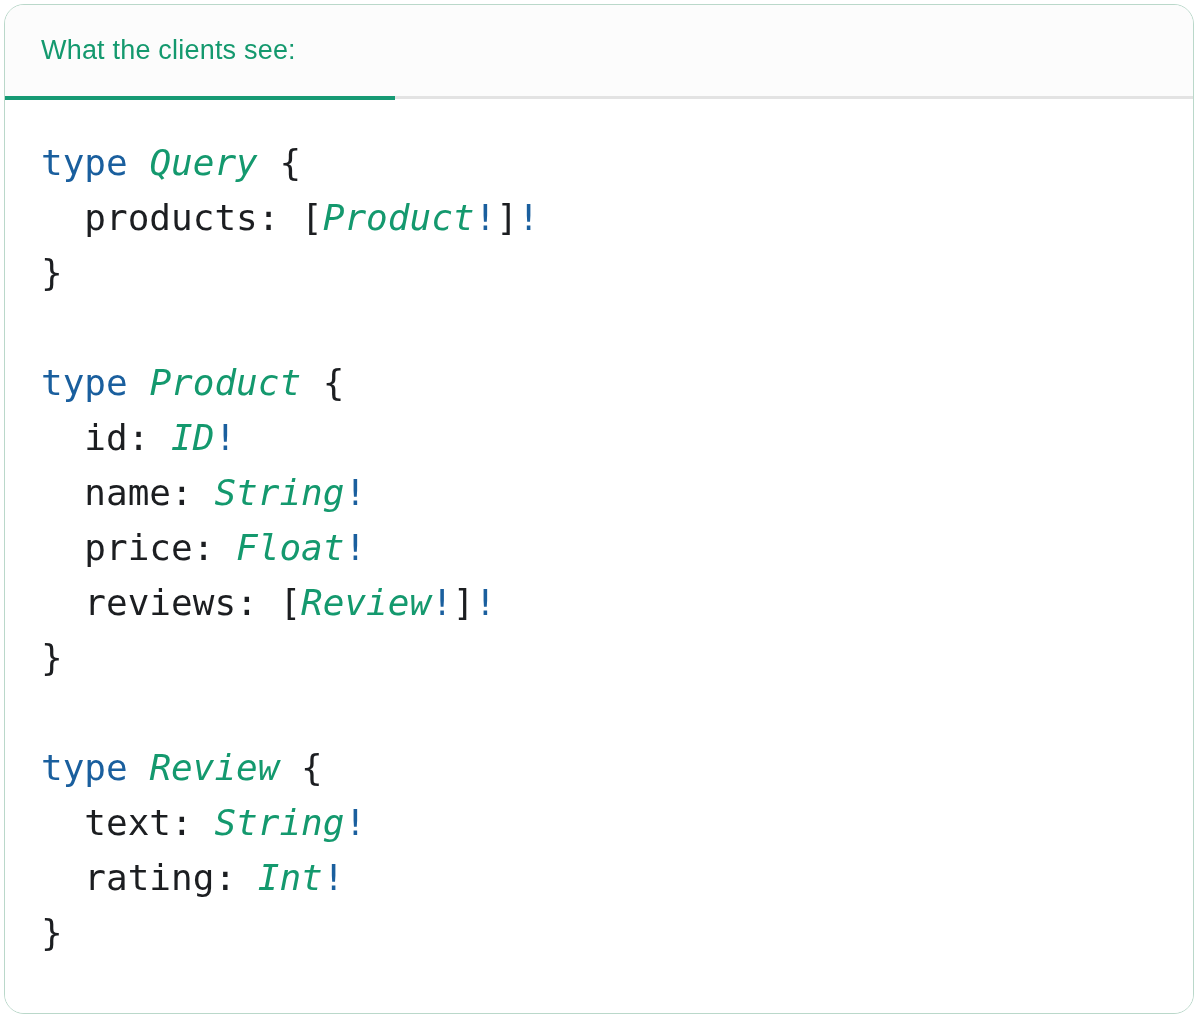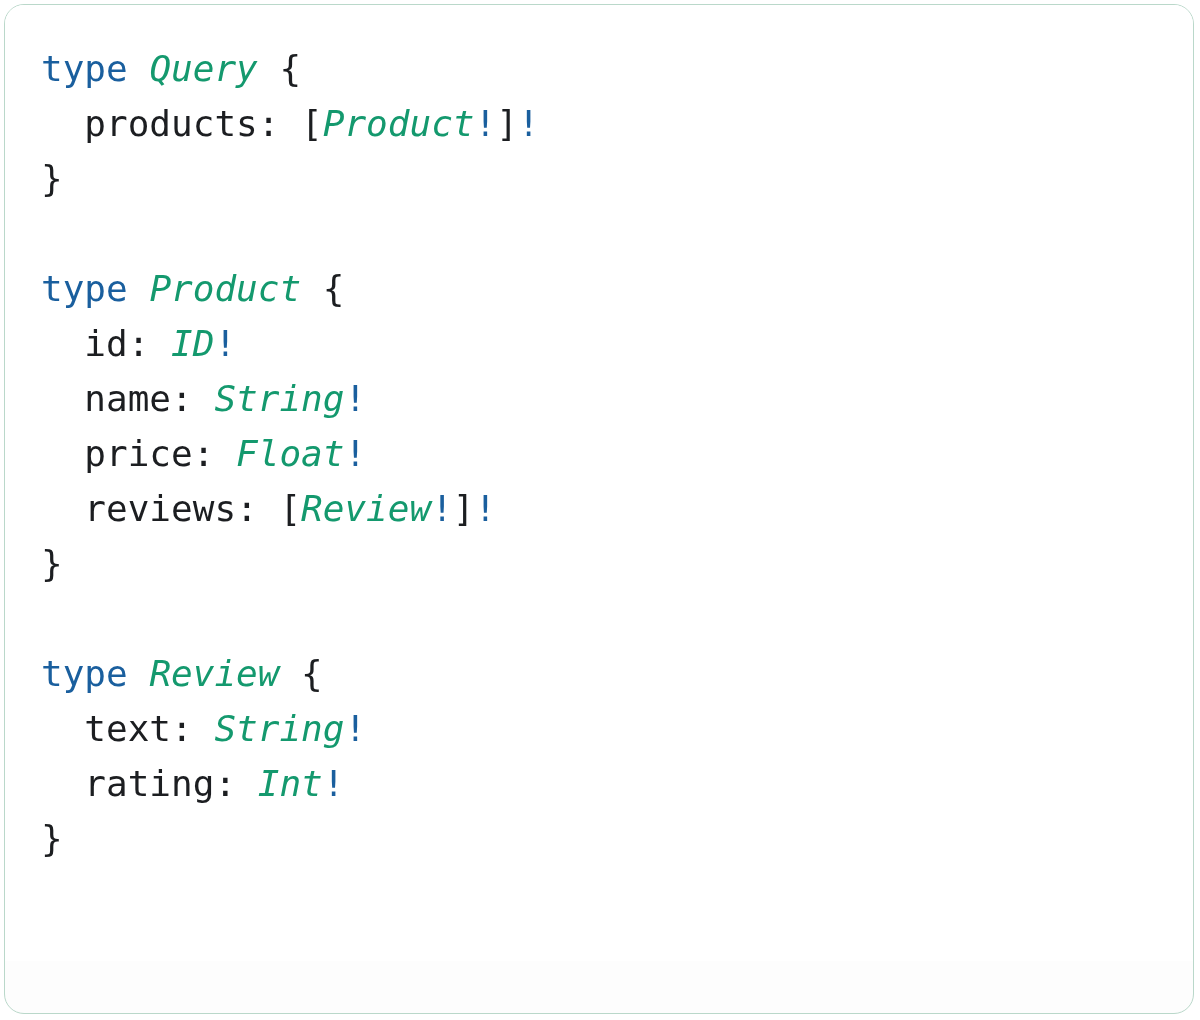--- a/index.html
+++ b/index.html
@@ -59,14 +59,18 @@
   .code-line { height: 55px; }
   .tok-kw   { color: var(--kw-color, #1a5f9e); text-align: center; }
   .tok-ty   { color: var(--ty-color, #14996e); font-style: italic; }
   .tok-pl   { color: var(--pl-color, #1c1e21); }
   .tok-bang { color: var(--bang-color, #1a5f9e); }
 </style>
 </head>
 <body>
 
 <div class="card">
+  <div class="tab-header">
+    <span class="tab-label">What the clients see:</span>
+    <div class="tab-underline"></div>
+  </div>
   <div class="code-block"><div class="code-line"><span class="tok-kw">type</span><span class="tok-pl"> </span><span class="tok-ty">Query</span><span class="tok-pl"> {</span></div><div class="code-line"><span class="tok-pl">  products: [</span><span class="tok-ty">Product</span><span class="tok-bang">!</span><span class="tok-pl">]</span><span class="tok-bang">!</span></div><div class="code-line"><span class="tok-pl">}</span></div><div class="code-line"> </div><div class="code-line"><span class="tok-kw">type</span><span class="tok-pl"> </span><span class="tok-ty">Product</span><span class="tok-pl"> {</span></div><div class="code-line"><span class="tok-pl">  id: </span><span class="tok-ty">ID</span><span class="tok-bang">!</span></div><div class="code-line"><span class="tok-pl">  name: </span><span class="tok-ty">String</span><span class="tok-bang">!</span></div><div class="code-line"><span class="tok-pl">  price: </span><span class="tok-ty">Float</span><span class="tok-bang">!</span></div><div class="code-line"><span class="tok-pl">  reviews: [</span><span class="tok-ty">Review</span><span class="tok-bang">!</span><span class="tok-pl">]</span><span class="tok-bang">!</span></div><div class="code-line"><span class="tok-pl">}</span></div><div class="code-line"> </div><div class="code-line"><span class="tok-kw">type</span><span class="tok-pl"> </span><span class="tok-ty">Review</span><span class="tok-pl"> {</span></div><div class="code-line"><span class="tok-pl">  text: </span><span class="tok-ty">String</span><span class="tok-bang">!</span></div><div class="code-line"><span class="tok-pl">  rating: </span><span class="tok-ty">Int</span><span class="tok-bang">!</span></div><div class="code-line"><span class="tok-pl">}</span></div></div>
 </div>
 
 </body></html>

